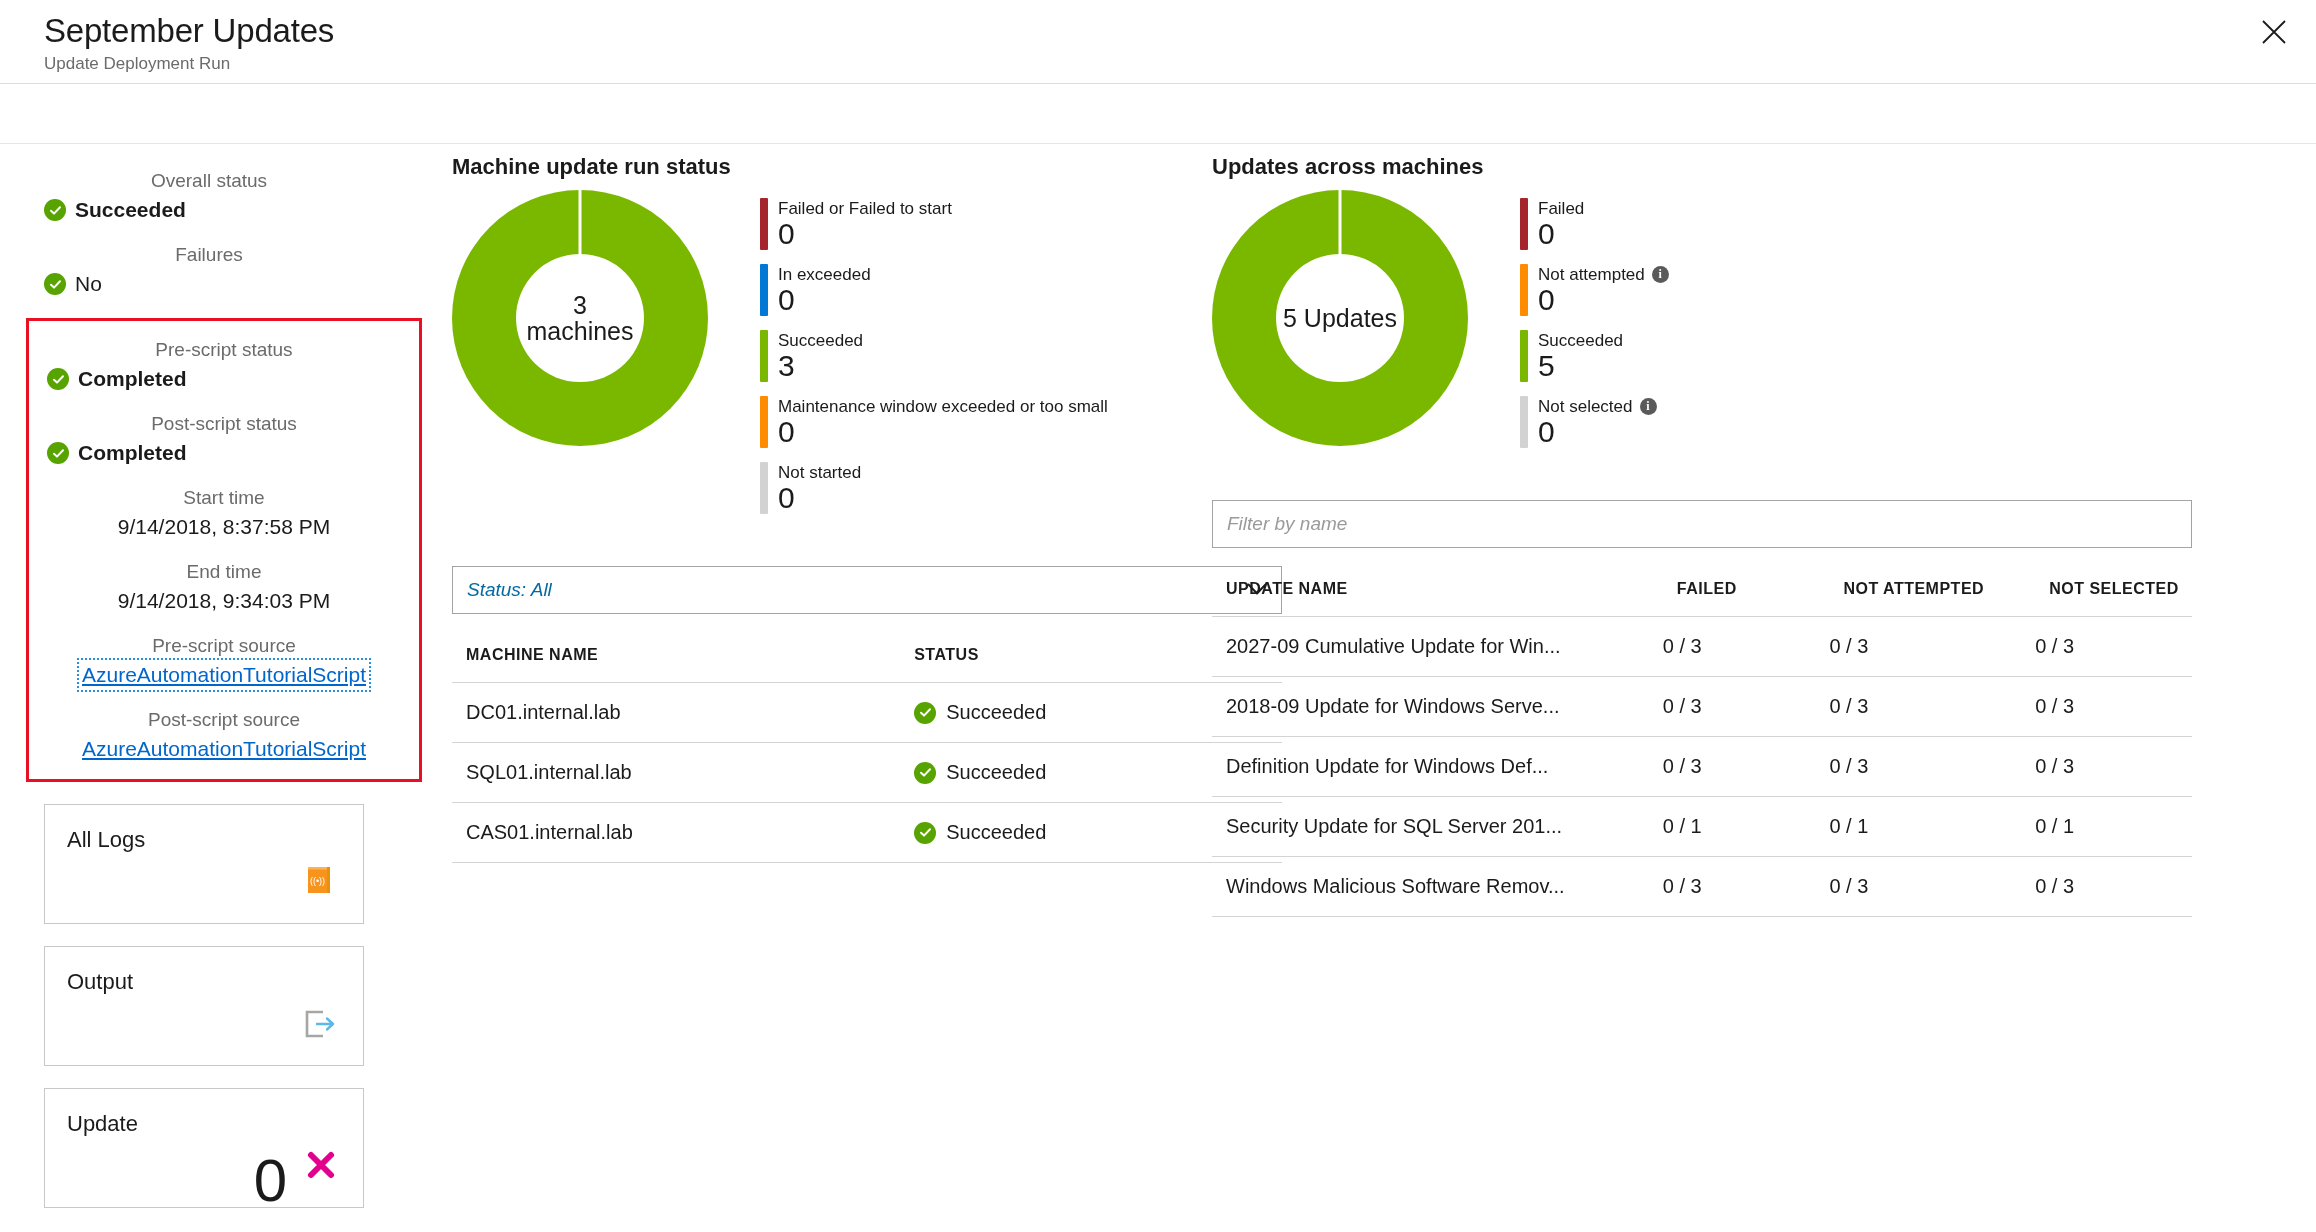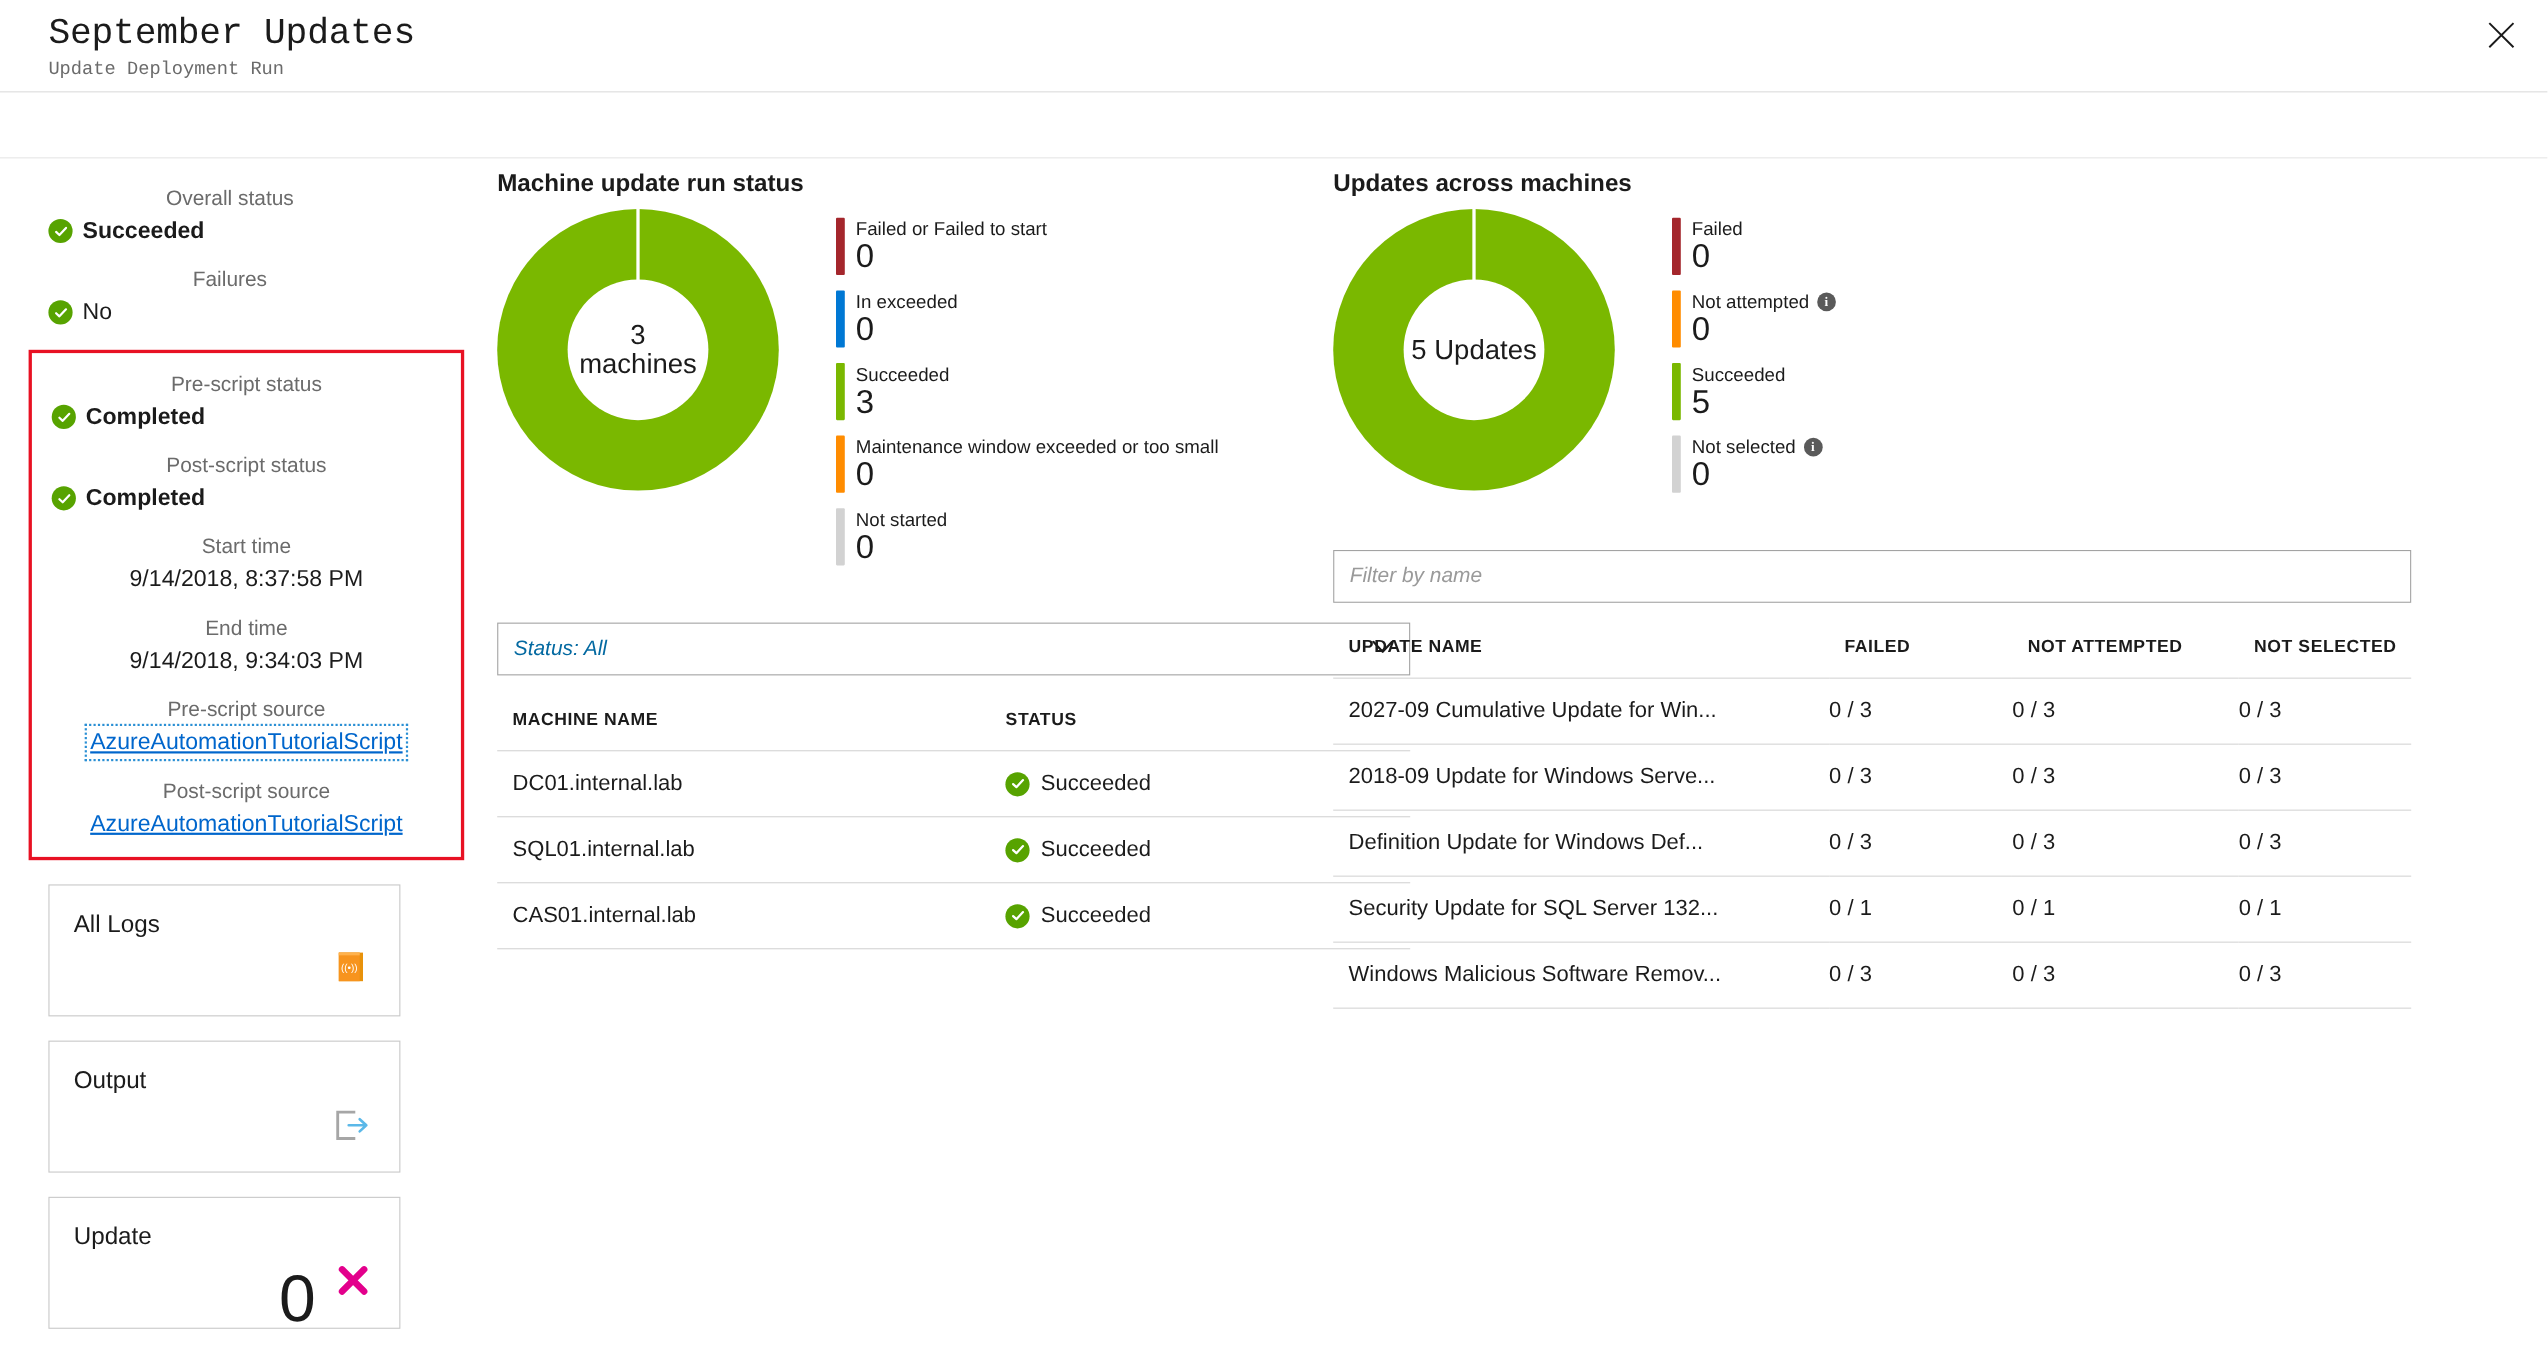--- a/index.html
+++ b/index.html
@@ -13,21 +13,20 @@
     overflow: hidden;
     position: relative;
   }
 
   
   .header {
     position: relative;
     height: 84px;
     border-bottom: 1px solid #dcdcdc;
     padding: 12px 0 0 44px;
-    font-family: Liberation Mono, monospace;
   }
   .header-title {
     font-size: 33px;
     font-weight: 400;
     color: #1b1b1b;
     line-height: 1.15;
     letter-spacing: -0.2px;
   }
   .header-subtitle {
     font-size: 17px;
@@ -634,21 +633,21 @@
             <td class="num-col">0 / 3</td>
             <td class="num-col">0 / 3</td>
           </tr>
           <tr>
             <td>Definition Update for Windows Def...</td>
             <td class="num-col">0 / 3</td>
             <td class="num-col">0 / 3</td>
             <td class="num-col">0 / 3</td>
           </tr>
           <tr>
-            <td>Security Update for SQL Server 132...</td>
+            <td>Security Update for SQL Server 201...</td>
             <td class="num-col">0 / 1</td>
             <td class="num-col">0 / 1</td>
             <td class="num-col">0 / 1</td>
           </tr>
           <tr>
             <td>Windows Malicious Software Remov...</td>
             <td class="num-col">0 / 3</td>
             <td class="num-col">0 / 3</td>
             <td class="num-col">0 / 3</td>
           </tr>

